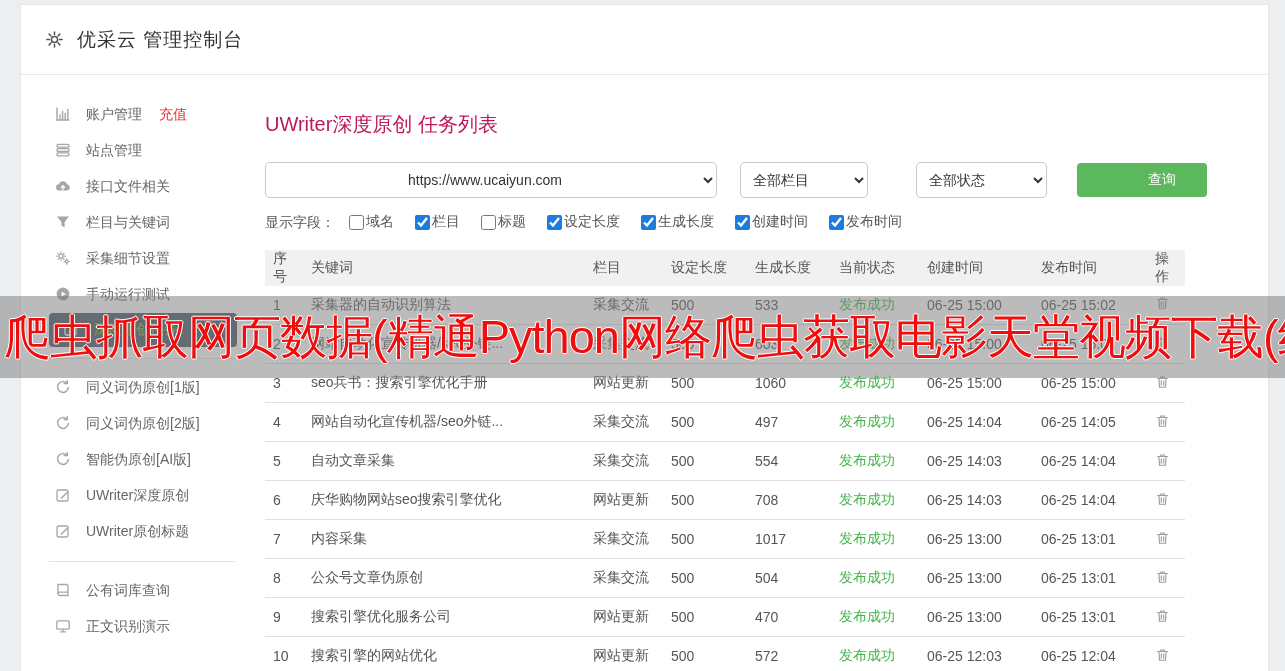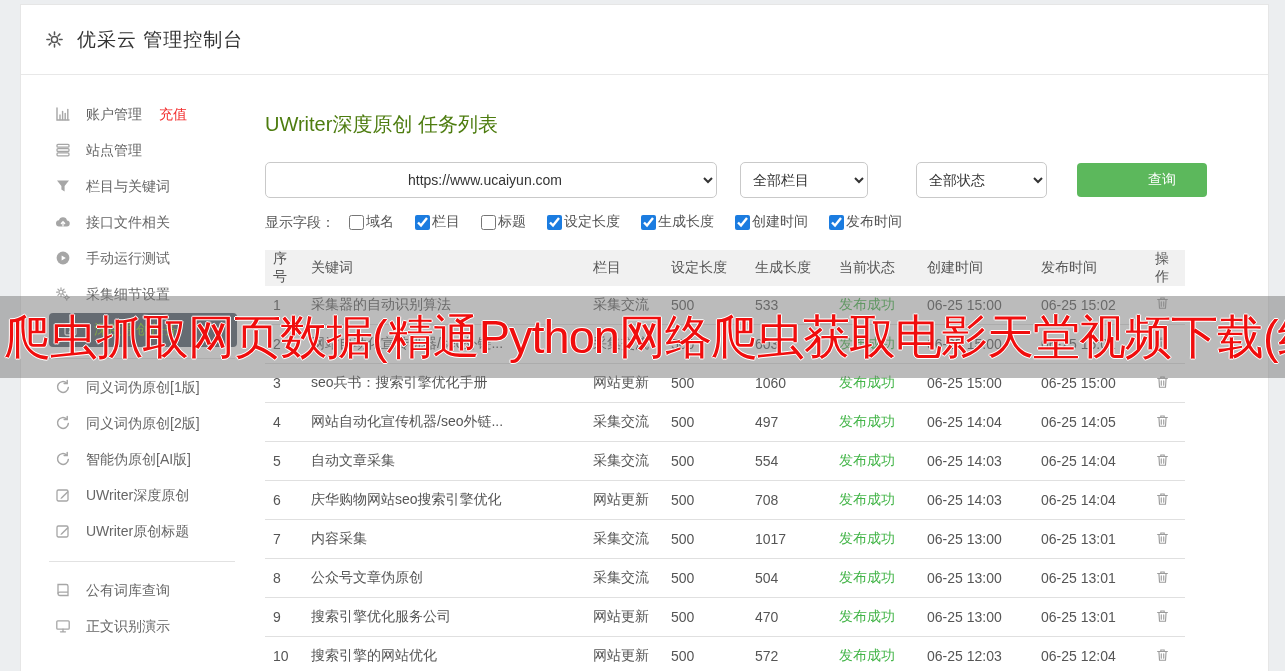--- a/index.html
+++ b/index.html
@@ -20,21 +20,21 @@
   .sidebar { width:242px; padding-top:22px; flex:none; }
   .sidebar-item { height:36px; display:flex; align-items:center; padding-left:34px; gap:15px;
                   font-size:14px; color:#666; cursor:pointer; white-space:nowrap; }
   .sidebar-item svg { flex:none; }
   .sidebar-item.active { background:#4d5868; color:#84cc16; border-radius:4px;
                          margin:0 26px 0 28px; padding-left:14px; height:34px; }
   .badge-red { color:#f22b2b; margin-left:2px; }
   .sidebar-divider { border-top:1px solid #e2e2e2; margin:11px 28px; }
 
   .main { flex:1; padding:0 0 0 2px; }
-  .main-title { font-size:20px; color:#4d7c0f; margin:36px 0 24px; font-weight:400; }
+  .main-title { font-size:20px; color:#be185d; margin:36px 0 24px; font-weight:400; }
 
   
   .filter-bar { display:flex; align-items:center; }
   select { height:36px; border:1px solid #c9c9c9; border-radius:5px; background:#fff;
            font-size:14px; color:#333; padding:0 8px; font-family:inherit; }
   .site-select { width:452px;text-align:center; }
   .column-select { width:128px; margin-left:23px; }
   .status-select { width:131px; margin-left:48px; }
   .search-button { width:130px; height:34px; margin-left:30px; background:#5cb85c; color:#fff;
                    border:none; border-radius:4px; font-size:14px; cursor:pointer; font-family:inherit;padding-left:40px; }
@@ -104,56 +104,56 @@
               <rect x="2" y="6.6" width="12" height="2.9" rx="1"></rect>
               <rect x="2" y="10.9" width="12" height="2.9" rx="1"></rect>
           </svg>
         </span>
         <span>站点管理</span>
       </div>
 
       <div class="sidebar-item">
         <span>
           <svg width="16" height="16" viewBox="0 0 16 16">
+            <path d="M4.3 12.5a3.1 3.1 0 0 1-.4-6.2A4.2 4.2 0 0 1 12 6.6a2.9 2.9 0 0 1-.4 5.9z" fill="#a6a6a6"></path>
+            <path d="M8 12v-4M6.3 9.5L8 7.7 9.7 9.5" stroke="#fff" stroke-width="1.2" fill="none" stroke-linecap="round"></path>
+          </svg>
+        </span>
+        <span>接口文件相关</span>
+      </div>
+
+      <div class="sidebar-item">
+        <span>
+          <svg width="16" height="16" viewBox="0 0 16 16">
               <path d="M2 2.5h12L9.6 8v5.5l-3.2-2V8z" fill="#a6a6a6"></path>
             </svg>
         </span>
         <span>栏目与关键词</span>
-      </div>
-
-      <div class="sidebar-item">
-        <span>
-          <svg width="16" height="16" viewBox="0 0 16 16">
-            <path d="M4.3 12.5a3.1 3.1 0 0 1-.4-6.2A4.2 4.2 0 0 1 12 6.6a2.9 2.9 0 0 1-.4 5.9z" fill="#a6a6a6"></path>
-            <path d="M8 12v-4M6.3 9.5L8 7.7 9.7 9.5" stroke="#fff" stroke-width="1.2" fill="none" stroke-linecap="round"></path>
-          </svg>
-        </span>
-        <span>接口文件相关</span>
-      </div>
-
-      <div class="sidebar-item">
-        <span>
-          <svg width="16" height="16" viewBox="0 0 16 16">
-            <circle cx="8" cy="8" r="6.4" fill="#a6a6a6"></circle>
-            <path d="M6.6 5.4v5.2L10.8 8z" fill="#fff"></path>
-          </svg>
-        </span>
-        <span>手动运行测试</span>
       </div>
 
       <div class="sidebar-item">
         <span>
           <svg width="16" height="16" viewBox="0 0 16 16" fill="none" class="icon-gray" stroke-width="1.2" stroke-linecap="round">
             <circle cx="6" cy="6.2" r="2"></circle>
             <path d="M6 1.8v1.3M6 9.3v1.3M1.6 6.2h1.3M9.1 6.2h1.3M2.9 3.1l.9.9M8.2 8.4l.9.9M9.1 3.1l-.9.9M3.8 8.4l-.9.9"></path>
             <circle cx="11.7" cy="11.5" r="1.5"></circle>
             <path d="M11.7 8.8v1M11.7 13.2v1M9 11.5h1M13.4 11.5h1"></path>
           </svg>
         </span>
         <span>采集细节设置</span>
+      </div>
+
+      <div class="sidebar-item">
+        <span>
+          <svg width="16" height="16" viewBox="0 0 16 16">
+            <circle cx="8" cy="8" r="6.4" fill="#a6a6a6"></circle>
+            <path d="M6.6 5.4v5.2L10.8 8z" fill="#fff"></path>
+          </svg>
+        </span>
+        <span>手动运行测试</span>
       </div>
 
 
       <div class="sidebar-item active">
         <span>
           <svg width="16" height="16" viewBox="0 0 16 16" fill="none" stroke="#fff" stroke-width="1.3" stroke-linecap="round">
             <rect x="2" y="3" width="11" height="11" rx="1.4"></rect>
             <path d="M6 10.5L12.6 3.9l1 1L7 11.5l-1.6.6z" fill="#fff" stroke="none"></path>
           </svg>
         </span>

